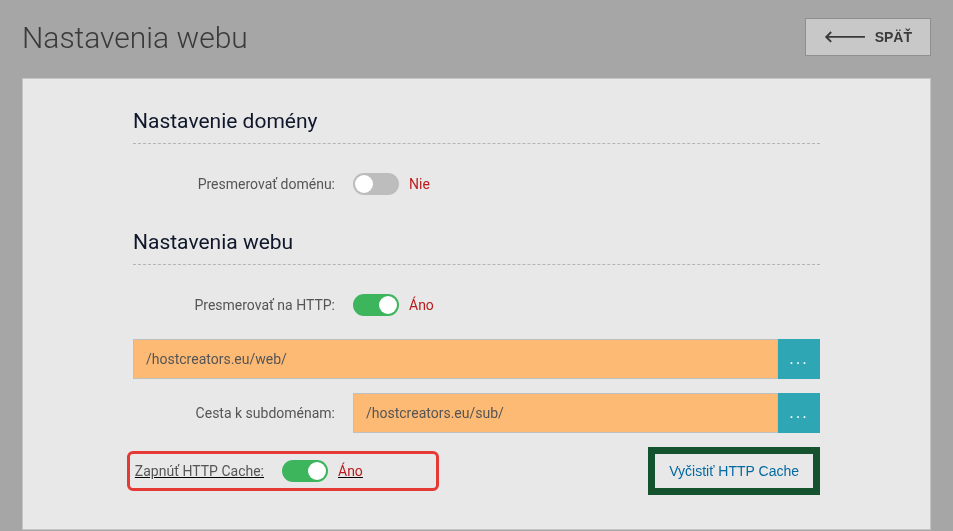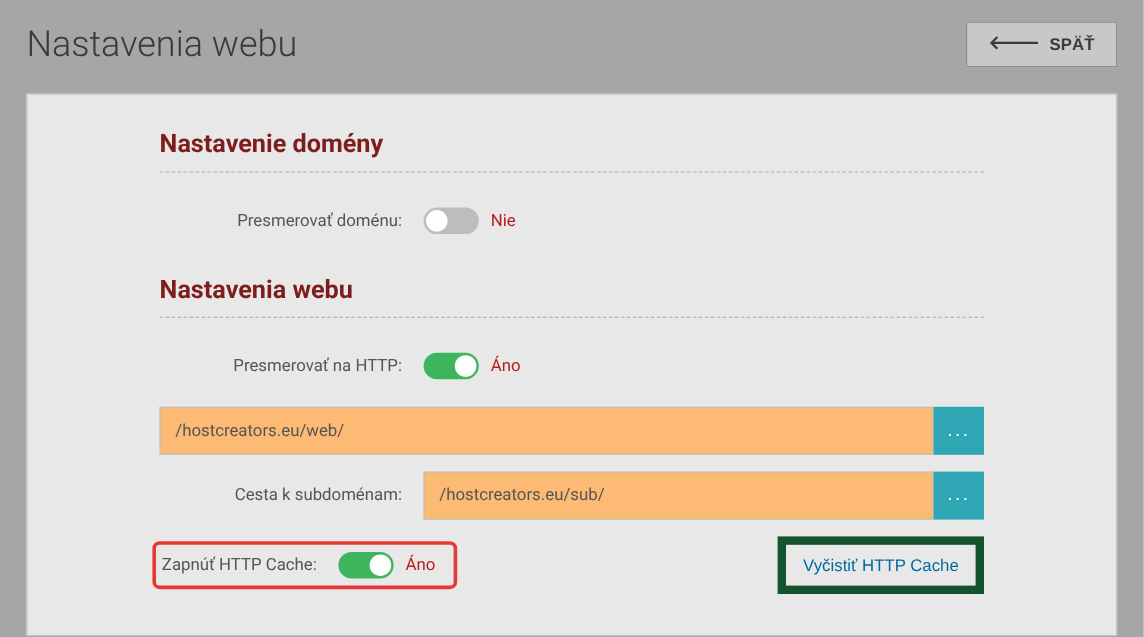--- a/index.html
+++ b/index.html
@@ -41,22 +41,22 @@
     font-size: 16px;
     line-height: 1;
   }
   .panel {
     background: #e8e8e8;
     border: 1px solid #c5c5c5;
     padding: 30px 110px 34px 110px;
   }
   .section-title {
     font-size: 21px;
-    font-weight: 700;
-    color: #7f1d1d;
+    font-weight: 400;
+    color: #0f172a;
     padding-bottom: 10px;
     border-bottom: 1px dashed #b5b5b5;
     margin-bottom: 20px;
   }
   .section + .section {
     margin-top: 26px;
   }
   .form-row {
     display: flex;
     align-items: center;
@@ -210,21 +210,21 @@
           <div class="input-group">
             <input type="text" class="text-input" value="/hostcreators.eu/sub/" style="">
             <button class="browse-btn">
               <span>...</span>
             </button>
           </div>
         </div>
       </div>
 
       <div class="cache-row-wrapper">
-        <div class="form-row highlight-row" style="flex:0 0 auto; width:254px; margin-bottom:0;">
+        <div class="form-row highlight-row" style="flex:0 0 auto; width:312px; margin-bottom:0;text-decoration:underline;">
           <div class="form-label" style="width:150px;">Zapnúť HTTP Cache:</div>
           <div class="form-control" style="flex:0 0 auto;">
             <div class="toggle on"></div>
             <span class="toggle-label">Áno</span>
           </div>
         </div>
         <div class="row-right-btn">
           <button class="secondary-btn">Vyčistiť HTTP Cache</button>
         </div>
       </div>

